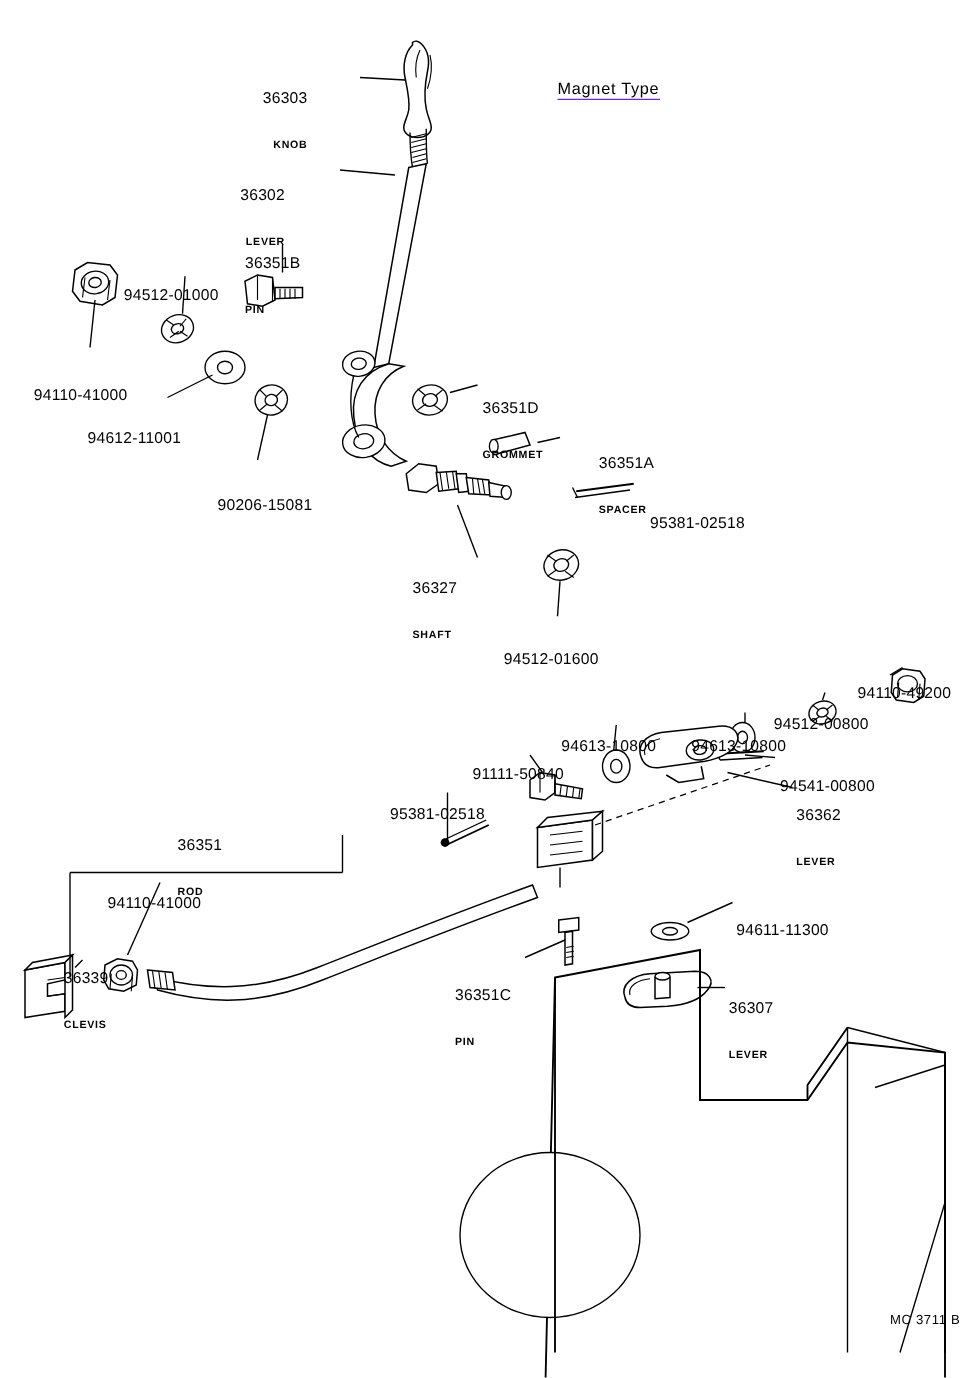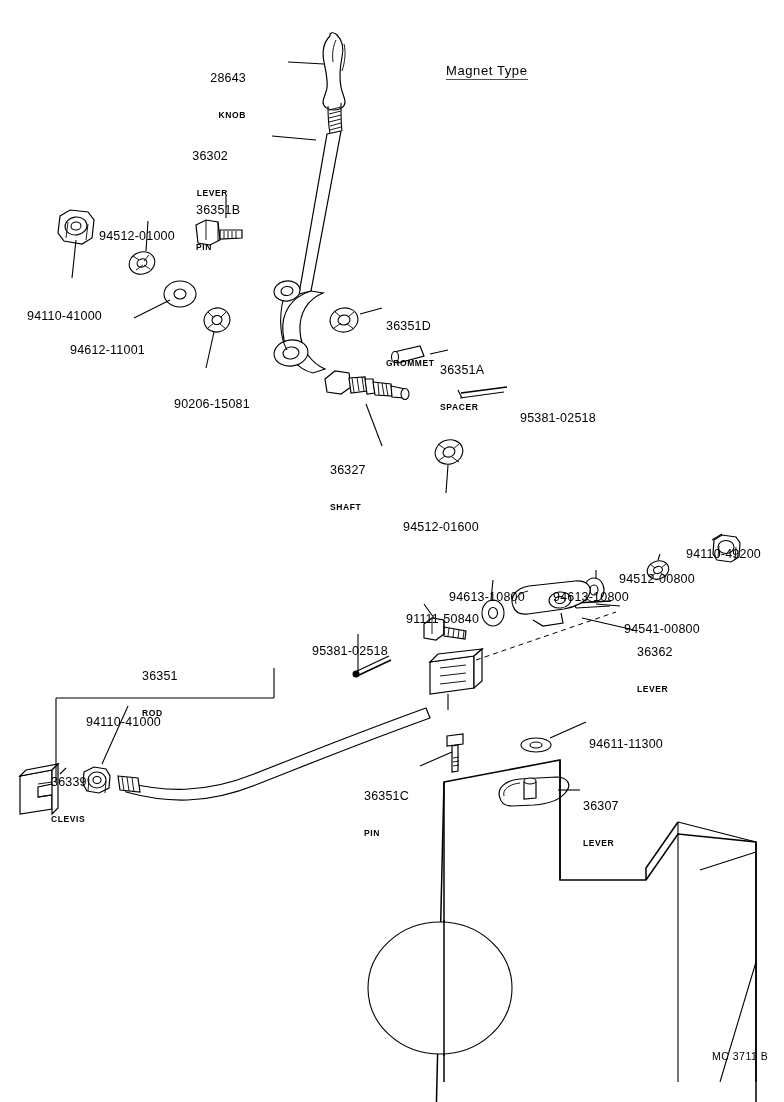--- a/index.html
+++ b/index.html
@@ -259,21 +259,21 @@
       <path class="ln" d="M66 768 l-6 6"></path>
       <path class="ln" d="M420 766 l32 -14"></path>
       <path class="ln" d="M586 722 l-36 16"></path>
       <path class="ln" d="M580 790 l-22 0"></path>
     </g>
   </svg>
 
   <div class="title" style="left:446px;top:63px;">Magnet  Type</div>
 
   <div class="lbl r" style="left:176px;top:48px;width:70px;">
-    <span class="num">28643</span>
+    <span class="num">36303</span>
     <span class="sub">KNOB</span>
   </div>
 
   <div class="lbl r" style="left:158px;top:126px;width:70px;">
     <span class="num">36302</span>
     <span class="sub">LEVER</span>
   </div>
 
   <div class="lbl" style="left:196px;top:180px;">
     <span class="num">36351B</span>
@@ -294,21 +294,21 @@
 
   <div class="lbl" style="left:174px;top:374px;">
     <span class="num">90206-15081</span>
   </div>
 
   <div class="lbl" style="left:386px;top:296px;">
     <span class="num">36351D</span>
     <span class="sub">GROMMET</span>
   </div>
 
-  <div class="lbl" style="left:440px;top:340px;">
+  <div class="lbl" style="left:479px;top:340px;">
     <span class="num">36351A</span>
     <span class="sub">SPACER</span>
   </div>
 
   <div class="lbl" style="left:520px;top:388px;">
     <span class="num">95381-02518</span>
   </div>
 
   <div class="lbl" style="left:330px;top:440px;">
     <span class="num">36327</span>
@@ -337,21 +337,21 @@
 
   <div class="lbl" style="left:624px;top:599px;">
     <span class="num">94541-00800</span>
   </div>
 
   <div class="lbl" style="left:637px;top:622px;">
     <span class="num">36362</span>
     <span class="sub">LEVER</span>
   </div>
 
-  <div class="lbl" style="left:378px;top:589px;margin-left:28px;">
+  <div class="lbl" style="left:378px;top:589px;">
     <span class="num">91111-50840</span>
   </div>
 
   <div class="lbl" style="left:312px;top:621px;">
     <span class="num">95381-02518</span>
   </div>
 
   <div class="lbl" style="left:142px;top:646px;">
     <span class="num">36351</span>
     <span class="sub">ROD</span>

